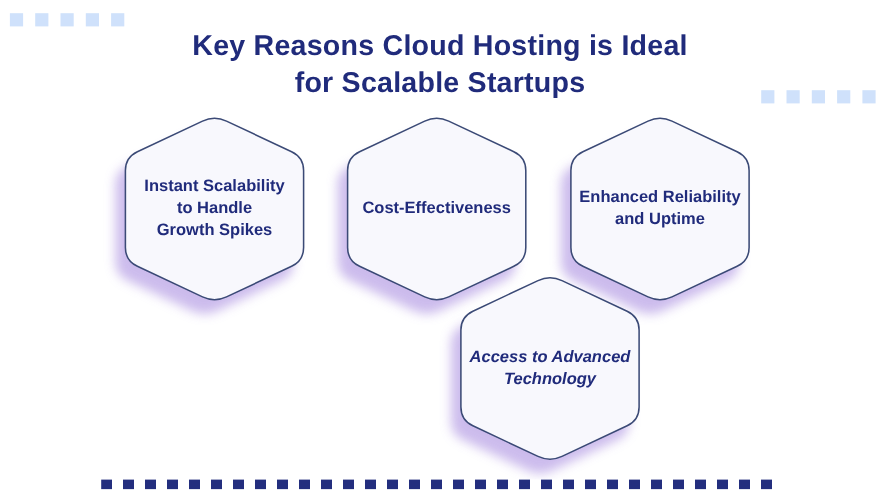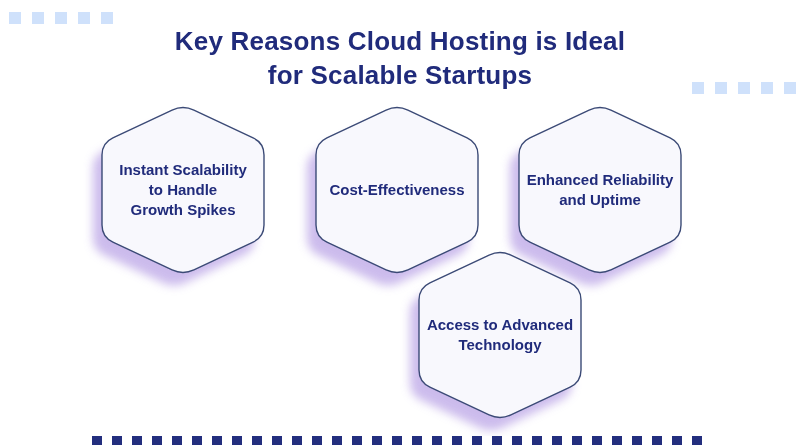--- a/index.html
+++ b/index.html
@@ -22,25 +22,25 @@
   
   .hex{position:absolute;width:162px;height:170px;}
   .hex svg{position:absolute;left:0;top:0;overflow:visible;}
   .hex-shadow{opacity:.8;}
   .hex-body{stroke-width:1.4;}
   .hex-label{
     position:absolute;inset:0;display:flex;align-items:center;justify-content:center;
     text-align:center;color:#202b7b;font-size:15px;line-height:20px;font-weight:700;
     white-space:pre-line;padding:0 6px;
   }
-  .hex-1{left:102px;top:105px;}
+  .hex-1{left:114px;top:105px;}
   .hex-2{left:316px;top:105px;}
   .hex-3{left:519px;top:105px;}
   .hex-4{left:211px;top:250px;}
-  .hex-5{left:419px;top:250px;}
+  .hex-5{left:419px;top:250px;font-style:italic;}
   
   .footer-bar{
     position:absolute;left:92px;top:436px;width:616px;height:9px;
     background:repeating-linear-gradient(90deg,#232e7e 0 10px,#ffffff 10px 20px);
   }
   .defs-svg{position:absolute;width:0;height:0;}
 </style>
 </head>
 <body>
 

